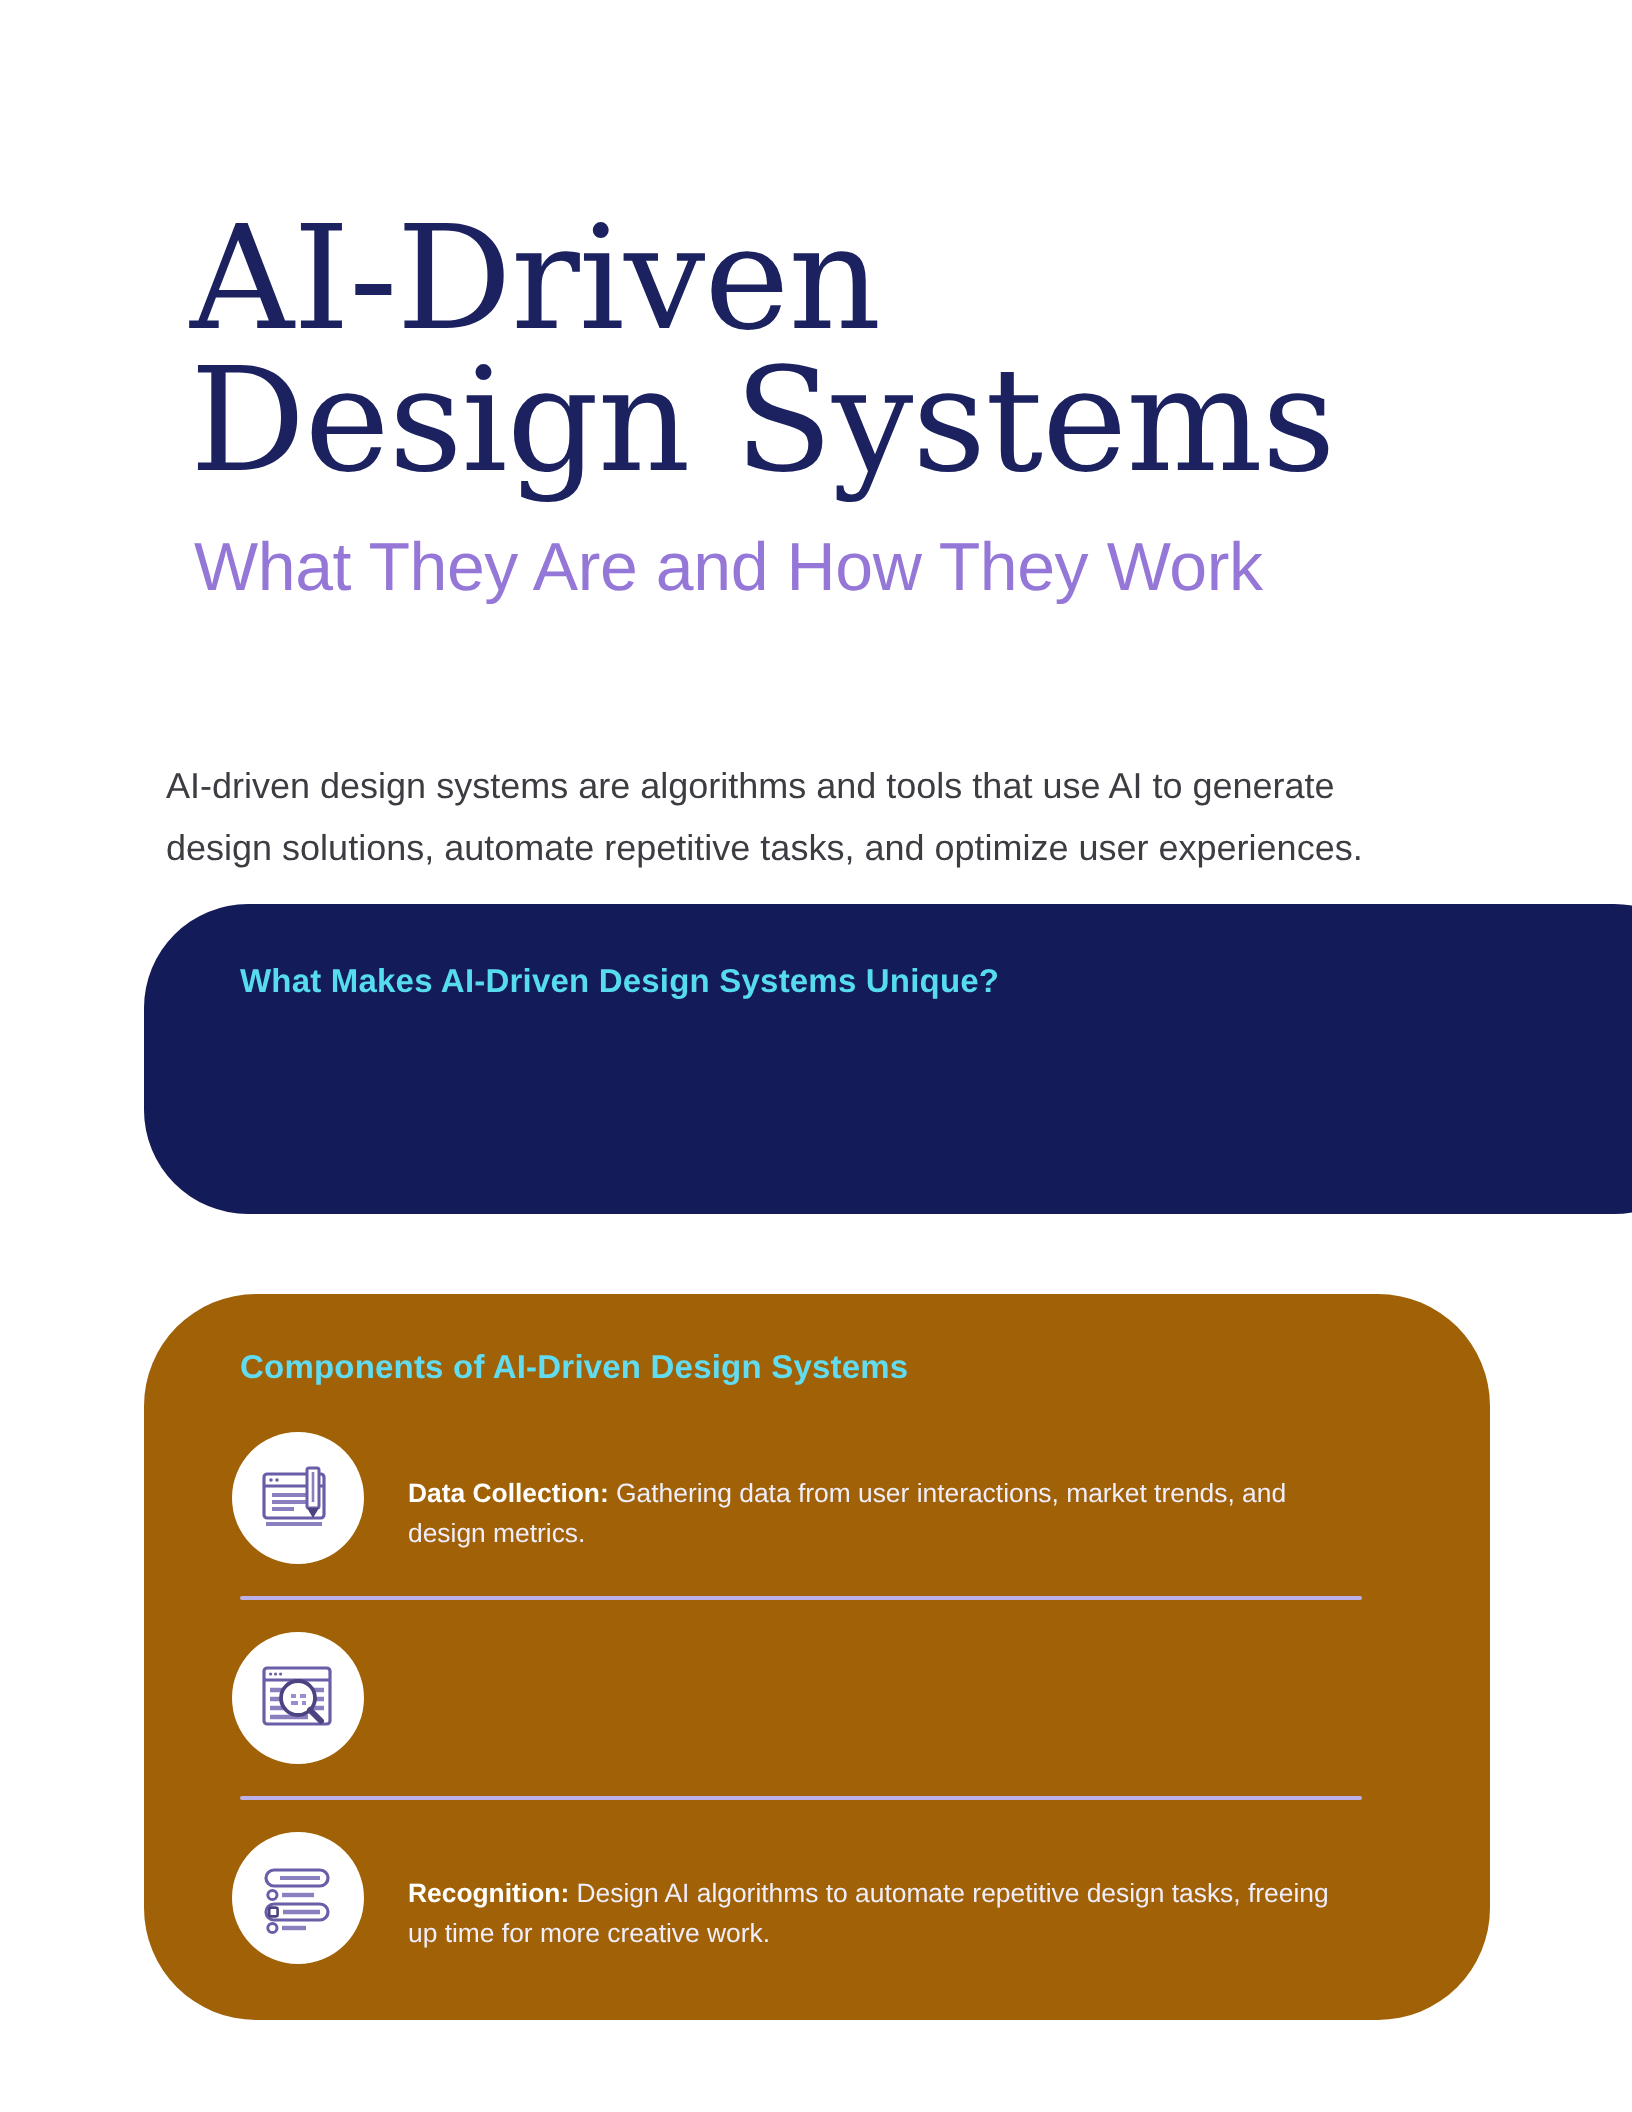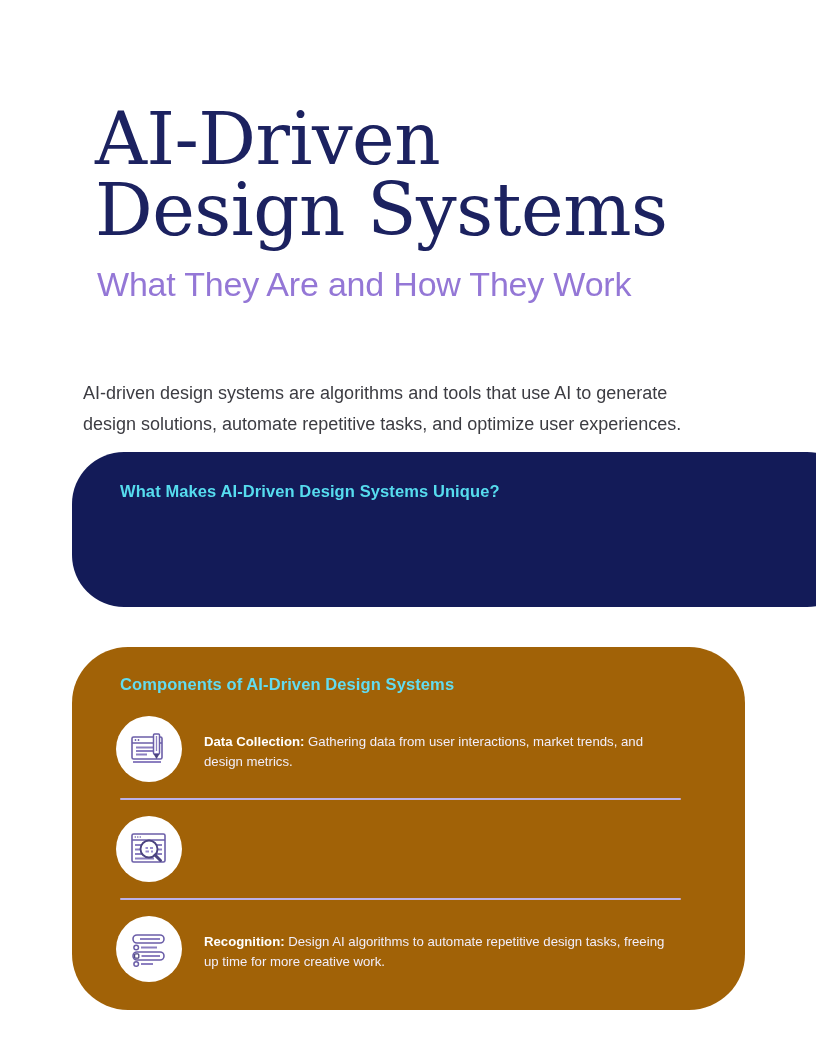--- a/index.html
+++ b/index.html
@@ -107,21 +107,21 @@
     font-weight: bold;
     color: #62dcf0;
     letter-spacing: 0.1px;
   }
 
   .items {
     margin-top: 6px;
   }
   .item {
     display: flex;
-    align-items: flex-start;
+    align-items: center;
     padding: 16px 40px 16px 44px;
     box-sizing: border-box;
   }
   .item-icon {
     flex: 0 0 auto;
     width: 66px;
     height: 66px;
     border-radius: 50%;
     background: #ffffff;
     display: flex;

